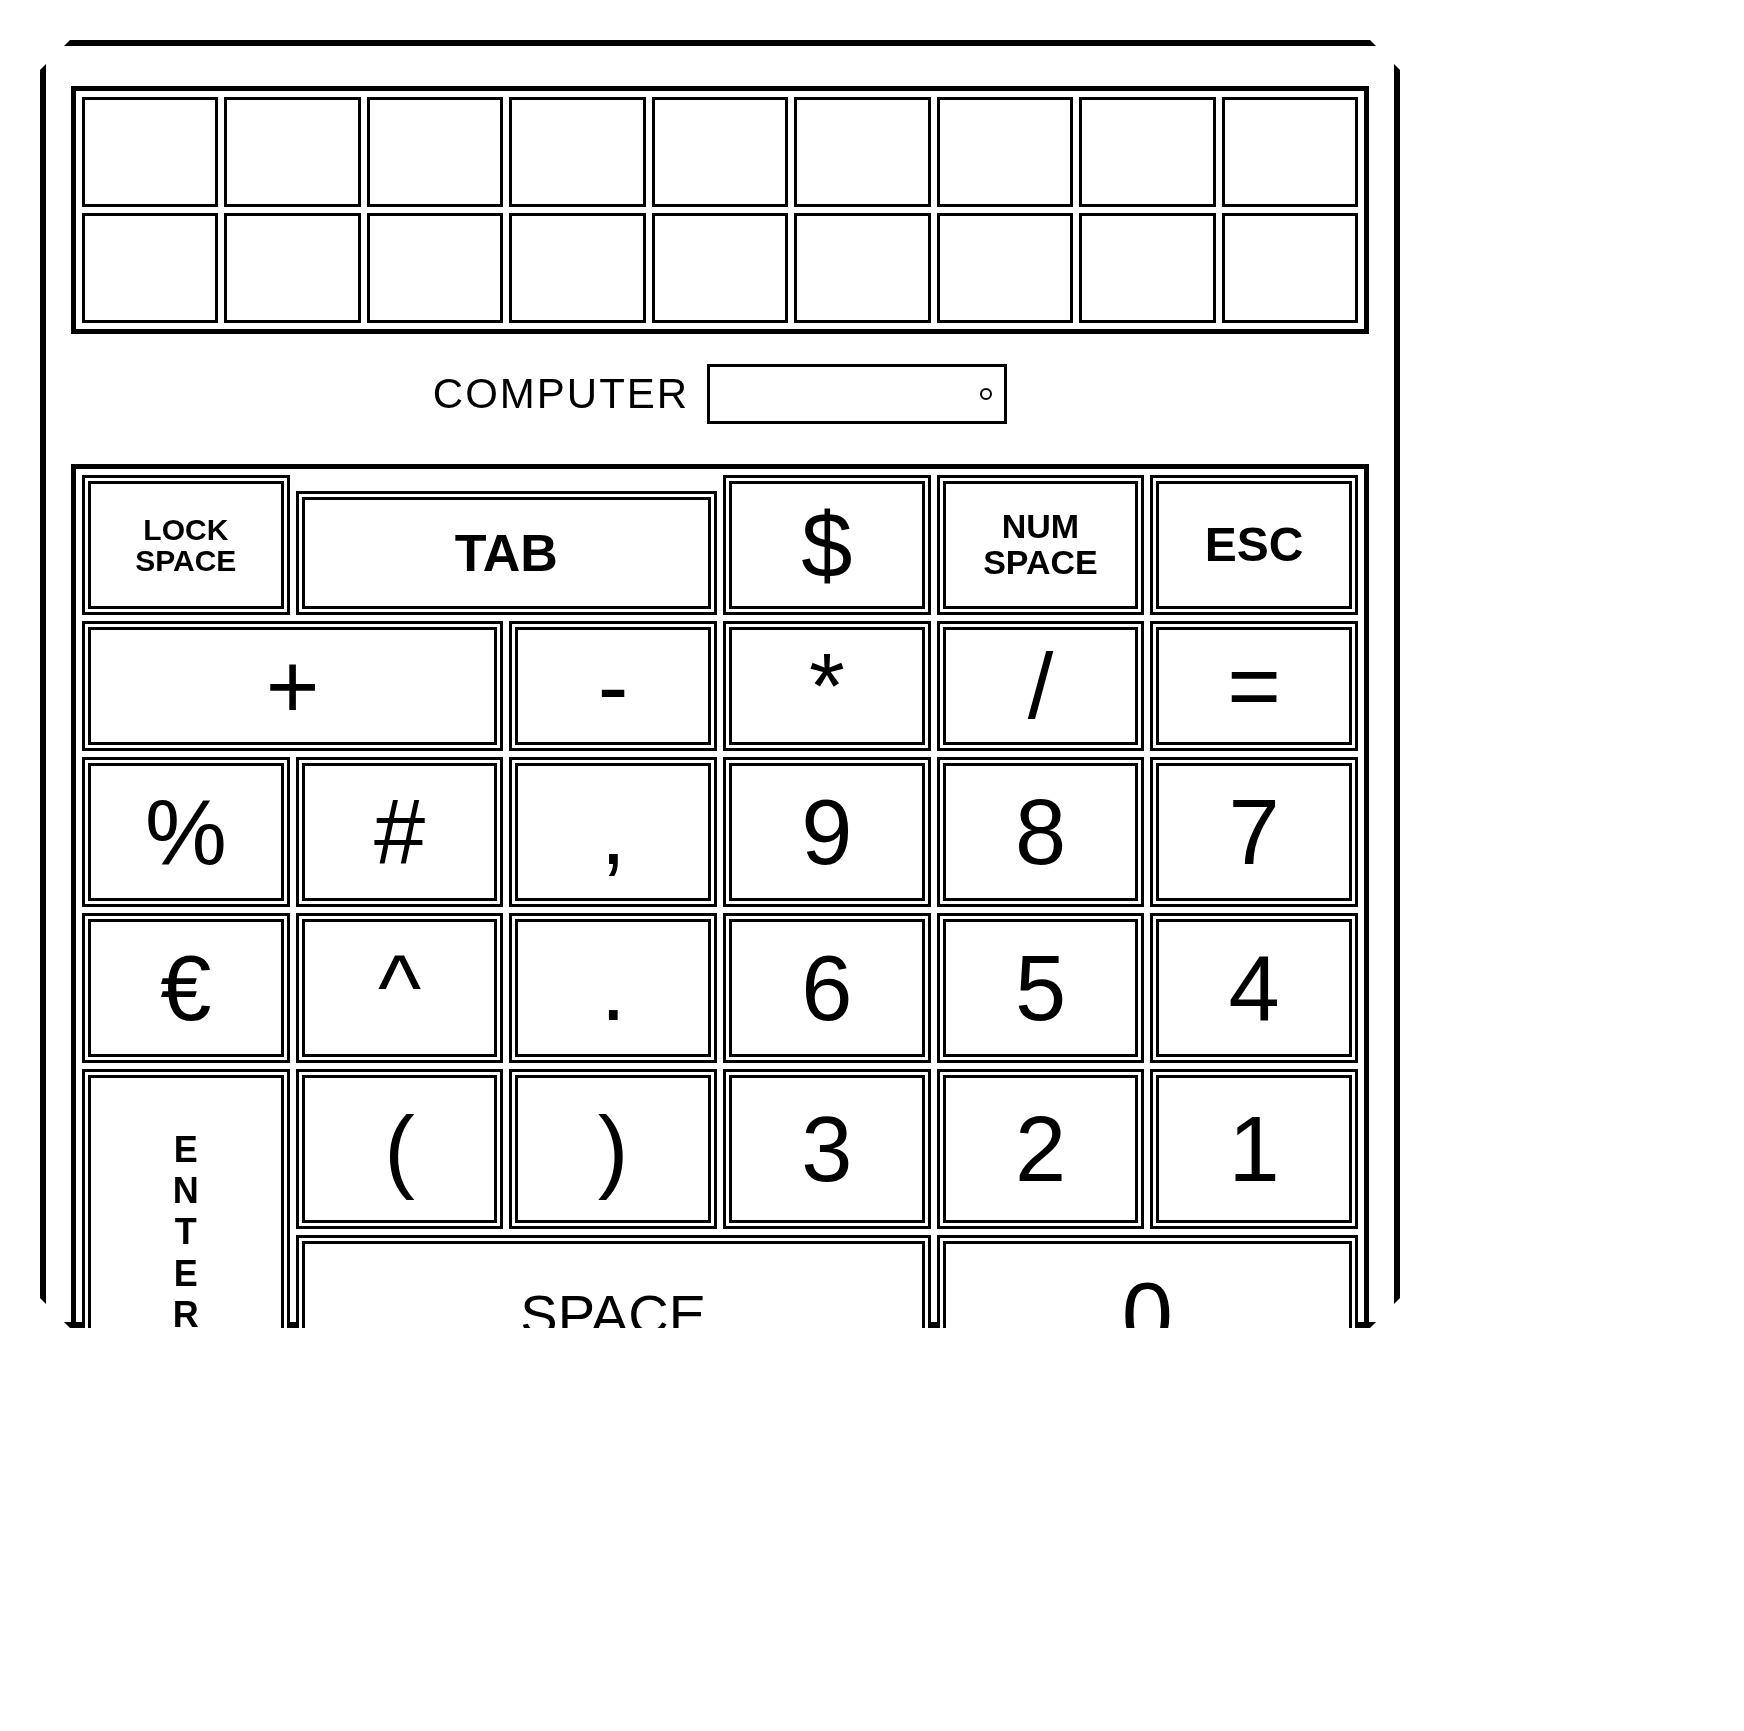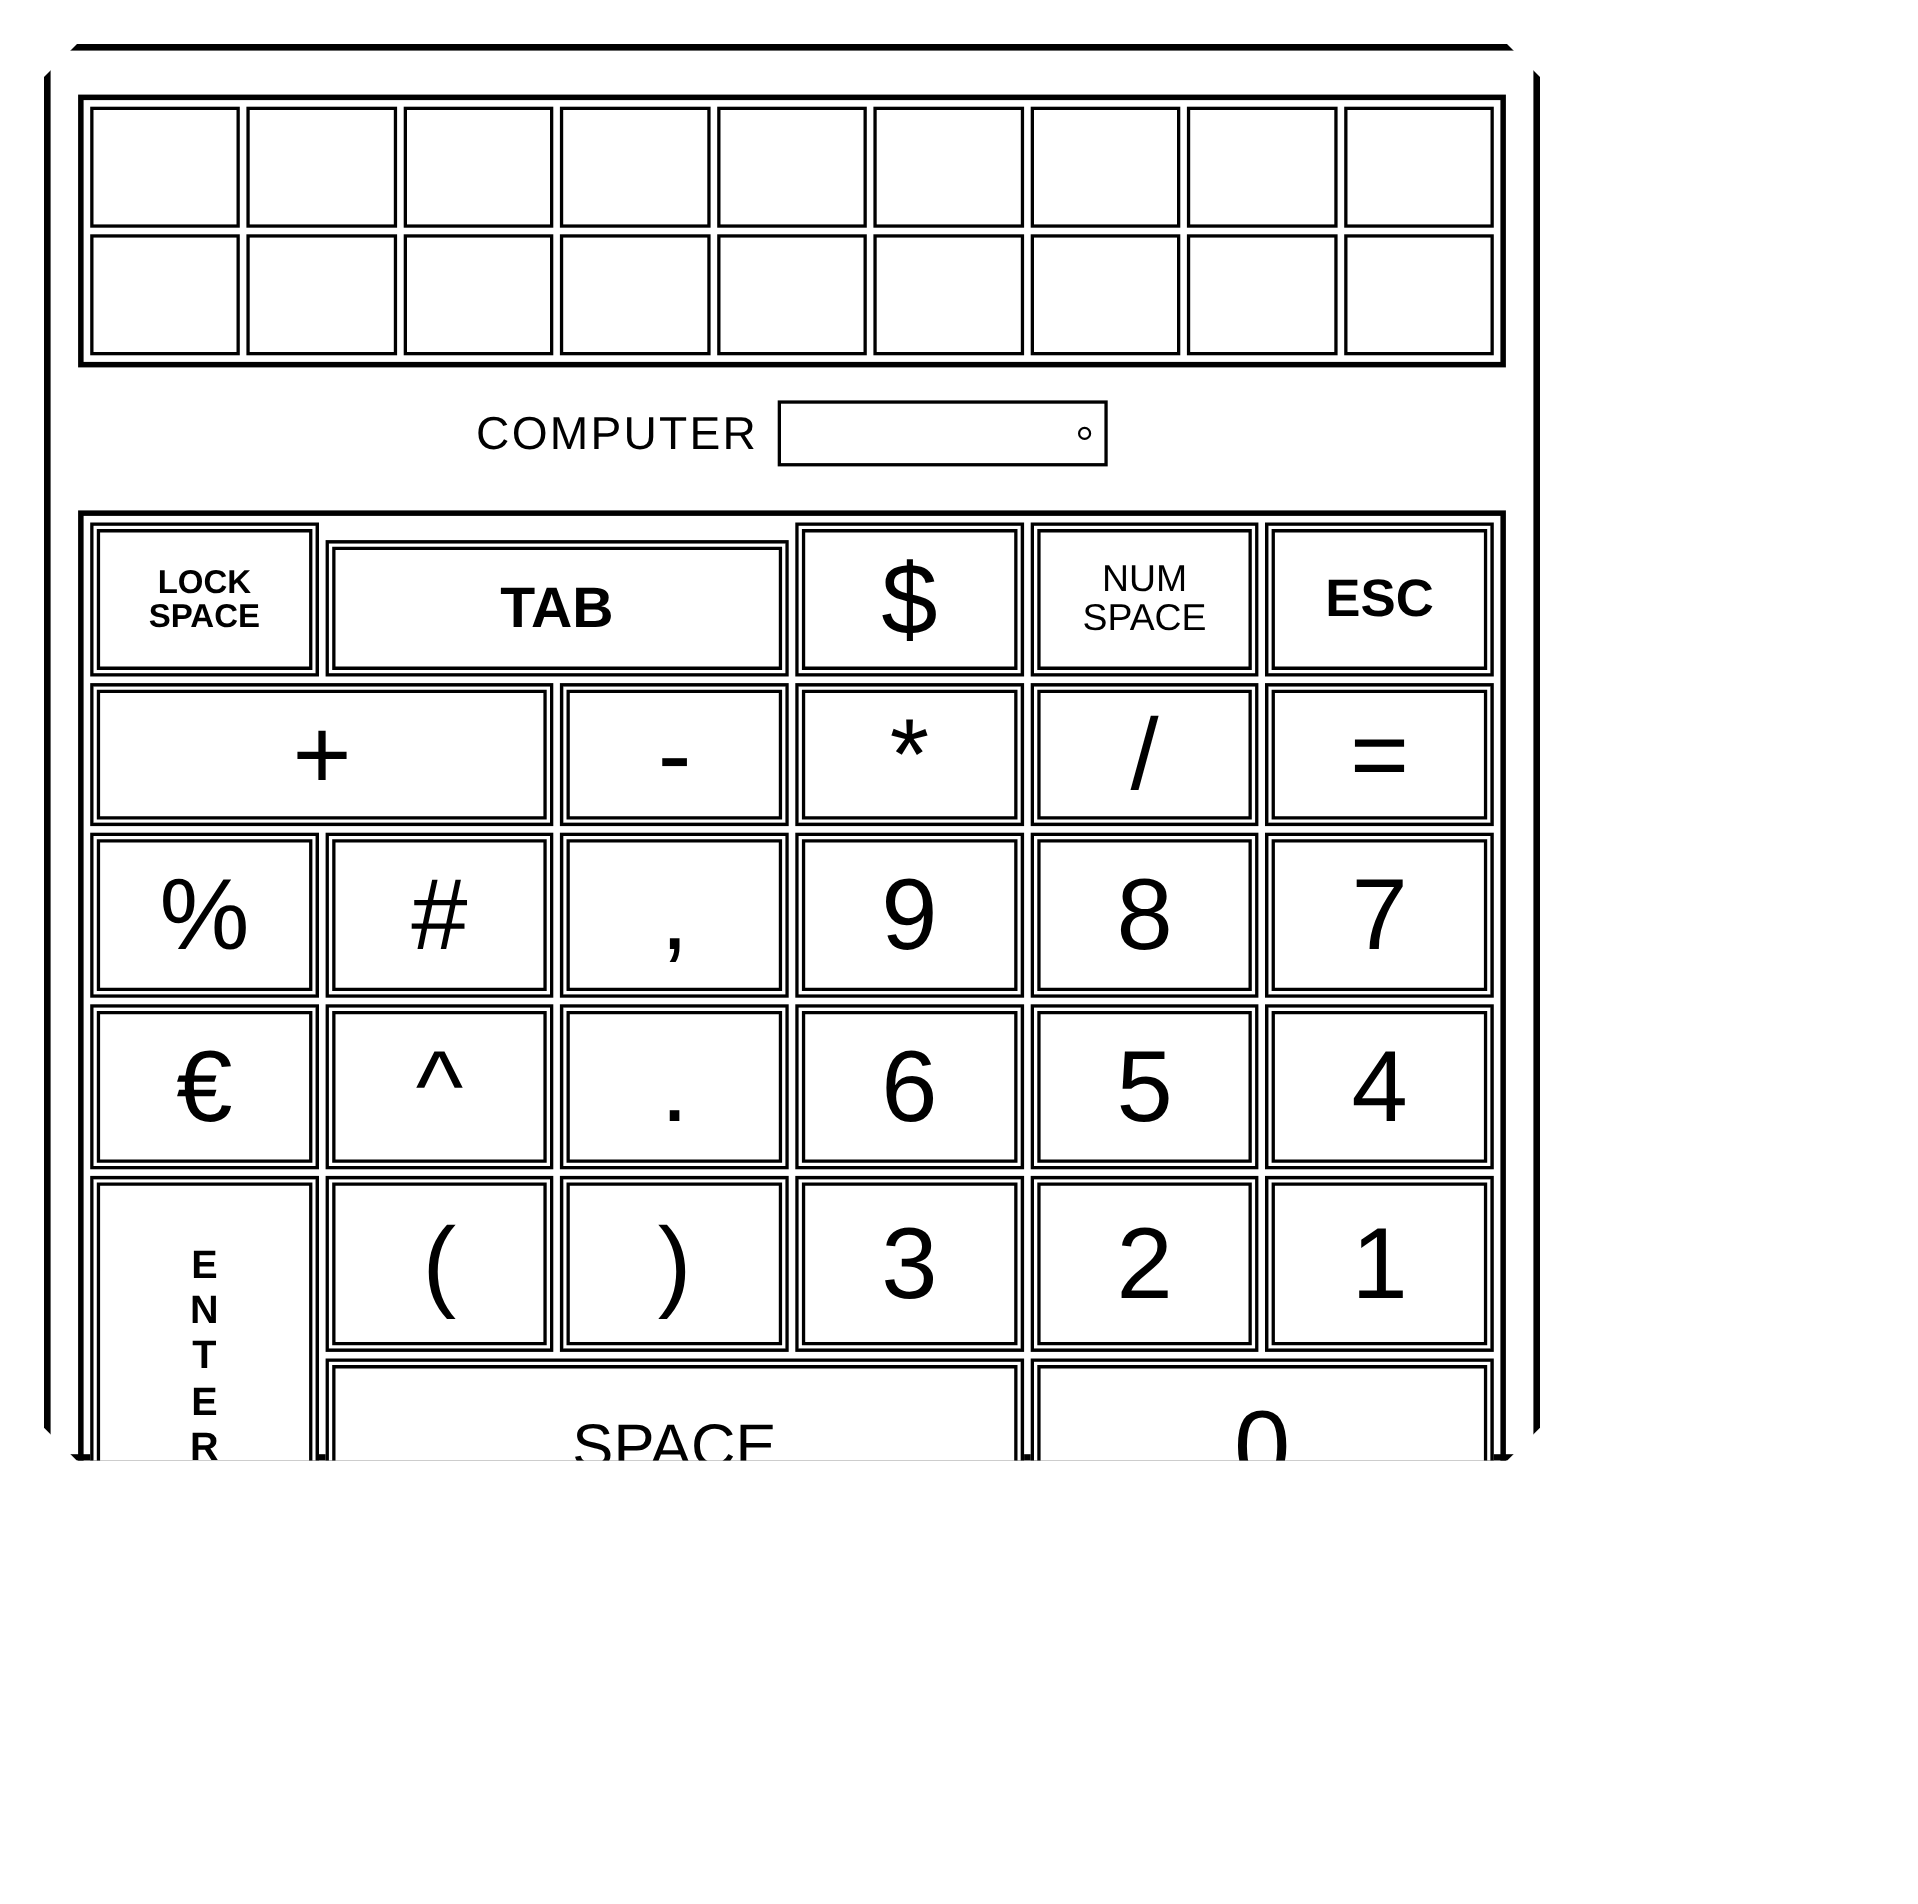--- a/index.html
+++ b/index.html
@@ -84,21 +84,21 @@
       align-items: center;
       justify-content: center;
       font-size: 64px;
       font-weight: bold;
       text-align: center;
       line-height: 1.05;
       user-select: none;
       cursor: pointer;
       background: #fff;
     }
-    .key.small { font-size: 34px; font-weight: normal; }
+    .key.small { font-size: 34px; font-weight: bold; }
     .key.xsmall { font-size: 30px; font-weight: bold; }
     .key.huge { font-size: 92px; font-weight: normal; }
     .key.vertical {
       writing-mode: horizontal-tb;
       flex-direction: column;
       font-size: 36px;
       letter-spacing: 0;
       line-height: 1.15;
     }
     .key.vertical span { display: block; }

